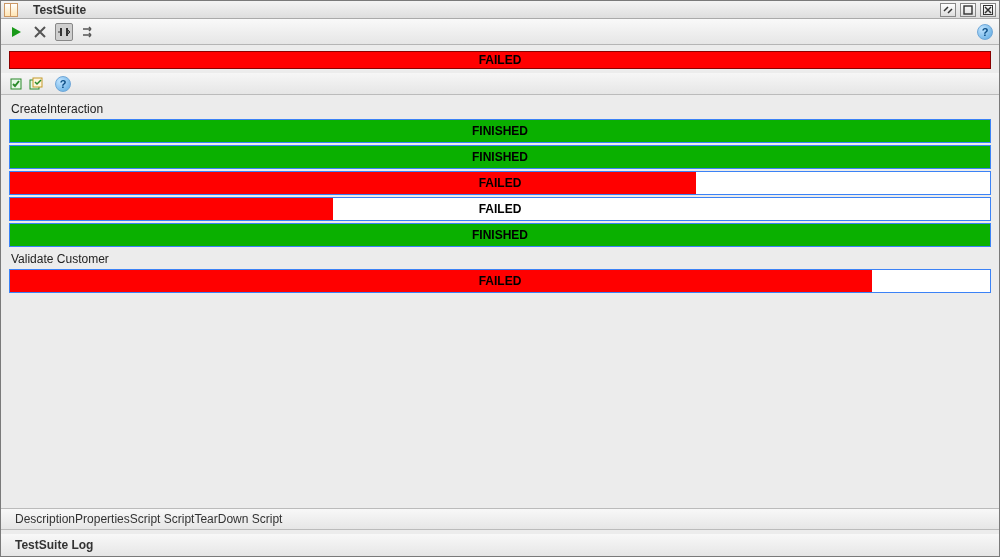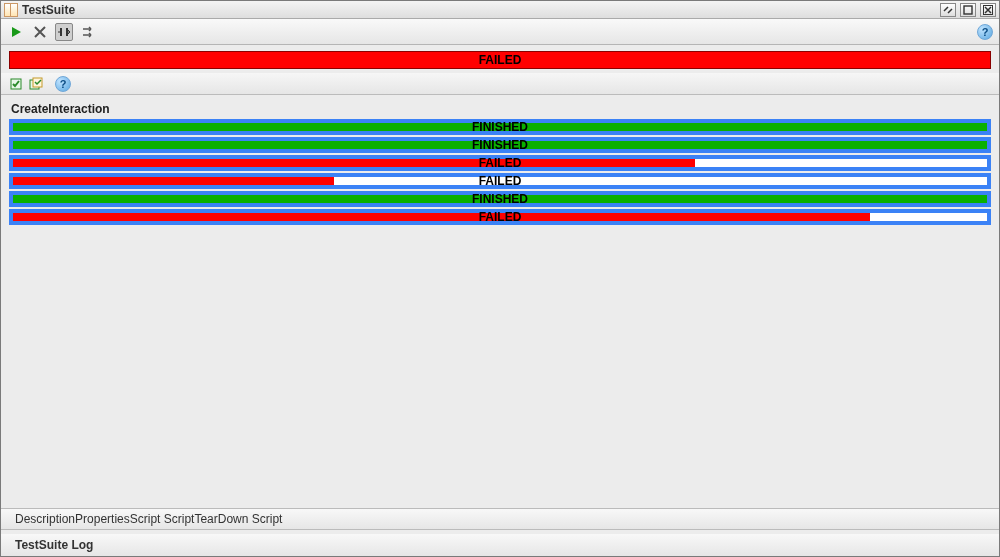--- a/index.html
+++ b/index.html
@@ -20,20 +20,21 @@
     display: flex;
     flex-direction: column;
   }
   .title-bar {
     height: 18px;
     background: linear-gradient(#f4f4f4,#dedede);
     border-bottom: 1px solid #aaa;
     display: flex;
     align-items: center;
     padding: 0 3px;
+    gap: 11px;
   }
   .title-bar .ticon {
     width: 14px; height: 14px;
     margin-right: 4px;
     display: inline-block;
     position: relative;
   }
   .title-bar .ticon::before {
     content:"";
     position:absolute;inset:0;
@@ -82,23 +83,23 @@
   }
   .subbar{
     height:22px;background:linear-gradient(#f6f6f6,#e6e6e6);border-bottom:1px solid #bbb;
     display:flex;align-items:center;padding:0 8px;gap:6px;
   }
   .mini-icon{width:14px;height:14px;}
   .cases{
     flex:1;overflow:auto;background:#ececec;padding:2px 8px 6px 8px;
   }
   .case{margin-top:2px;}
-  .case-name{padding:3px 2px 3px 2px;color:#222;font-weight:bold;}
+  .case-name{padding:3px 2px 3px 2px;color:#222;}
   .bar-wrap{
-    height:16px;border:4px solid #3b82f6;background:#fff;position:relative;
+    height:24px;border:1px solid #3b82f6;background:#fff;position:relative;
   }
   .bar-fill{
     position:absolute;top:0;left:0;bottom:0;
   }
   .bar-fill.green{background:#0ab000;}
   .bar-fill.red{background:#f00;}
   .bar-label{
     position:absolute;inset:0;display:flex;align-items:center;justify-content:center;
     font-weight:bold;color:#000;
   }
@@ -222,20 +223,21 @@
           <div class="bar-label">FAILED</div>
         </div>
       </div>
       <div class="case">
         <div class="bar-wrap">
           <div class="bar-fill green" style="width: 100%;"></div>
           <div class="bar-label">FINISHED</div>
         </div>
       </div>
       <div class="case">
+        <div class="case-name">Validate Customer</div>
         <div class="bar-wrap">
           <div class="bar-fill red" style="width: 88%;"></div>
           <div class="bar-label">FAILED</div>
         </div>
       </div>
     </div>
 
   <div class="bottom-tabs">
     <span>Description</span>
     <span>Properties</span>

